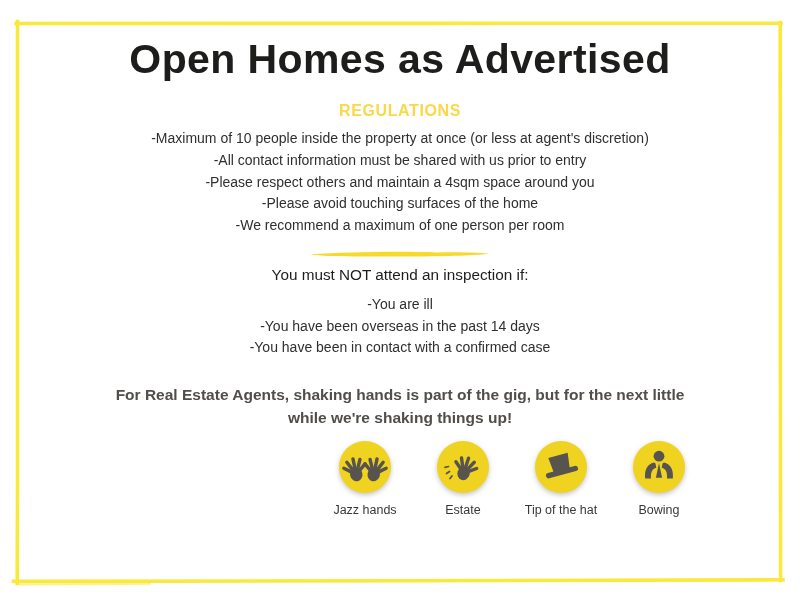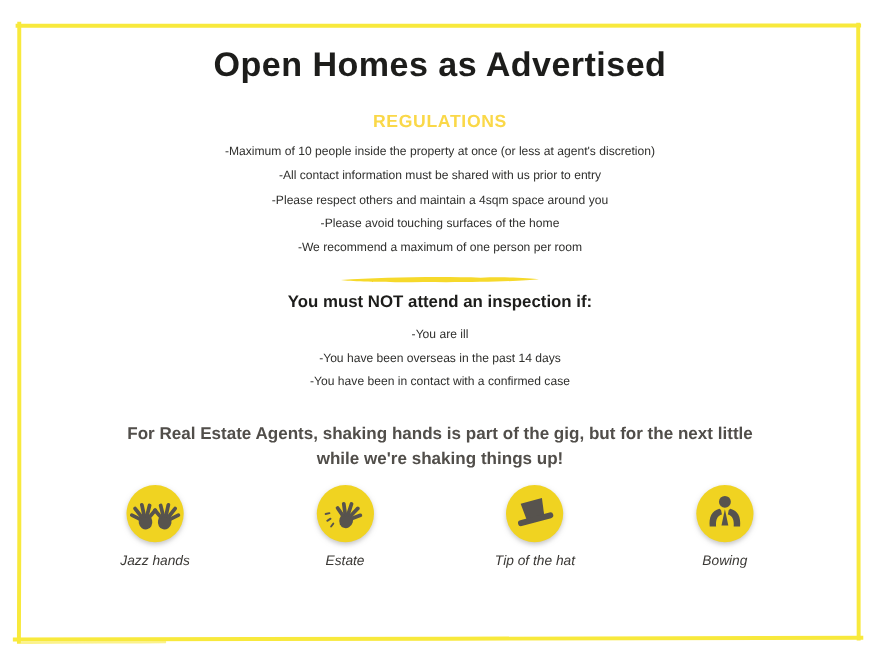--- a/index.html
+++ b/index.html
@@ -5,28 +5,28 @@
   html,body{margin:0;padding:0;background:#e9e9e9;}
   .poster{
     position:relative;width:800px;height:600px;background:#ffffff;
     font-family:"Liberation Sans","DejaVu Sans",sans-serif;
     overflow:hidden;margin:0 auto;
   }
   .frame{position:absolute;inset:0;pointer-events:none;}
   .frame-line{stroke:var(--border-yellow,#F8E93C);stroke-width:3.6;fill:none;stroke-linecap:square;}
   .frame-line.thin{stroke-width:2;opacity:.6;}
   .content{position:relative;width:100%;height:100%;padding-top:36px;box-sizing:border-box;text-align:center;}
-  .title{margin:0;font-size:31px;font-weight:700;line-height:46px;letter-spacing:.4px;color:var(--title-black,#1D1D1B);}
+  .title{margin:0;font-size:41px;font-weight:700;line-height:46px;letter-spacing:.4px;color:var(--title-black,#1D1D1B);}
   .reg-heading{margin-top:20px;font-size:16px;font-weight:700;letter-spacing:.6px;color:var(--heading-yellow,#FAD848);}
-  .body-list{margin:8px auto 0;width:500px;font-size:11px;line-height:21.8px;color:var(--body-gray,#2F2F2D);}
+  .body-list{margin:8px auto 0;width:500px;font-size:14px;line-height:21.8px;color:var(--body-gray,#2F2F2D);}
   .divider{display:block;margin:13px auto 6px;}
   .divider-path{fill:var(--divider-yellow,#F6D92B);}
-  .not-heading{font-size:15.3px;line-height:21.8px;font-weight:700;color:var(--title-black,#1D1D1B);}
+  .not-heading{font-size:15.3px;line-height:21.8px;font-weight:400;color:var(--title-black,#1D1D1B);}
   .agents{margin:24px auto 0;width:585px;font-size:15.5px;line-height:23px;font-weight:700;color:var(--message-gray,#514E4A);}
-  .greetings{margin:12px auto 16px;width:616px;display:flex;justify-content:space-between;font-style:italic;}
+  .greetings{margin:12px auto 16px;width:616px;display:flex;justify-content:flex-end;}
   .greet{width:98px;}
   .circle{width:52px;height:52px;margin:0 auto;border-radius:50%;background:var(--circle-yellow,#F0D321);
     box-shadow:0 2px 5px rgba(140,140,140,.5);}
   .circle svg{display:block;}
   .greet-label{margin-top:10px;font-size:12.5px;line-height:14px;color:var(--label-gray,#3A3835);}
   .g-fill{fill:var(--icon-gray,#57534E);}
   .g-stroke{stroke:var(--icon-gray,#57534E);stroke-width:1.7;stroke-linecap:round;fill:none;}
   .g-stroke-thick{stroke:var(--icon-gray,#57534E);stroke-width:8;stroke-linecap:round;fill:none;}
 </style>
 </head>

